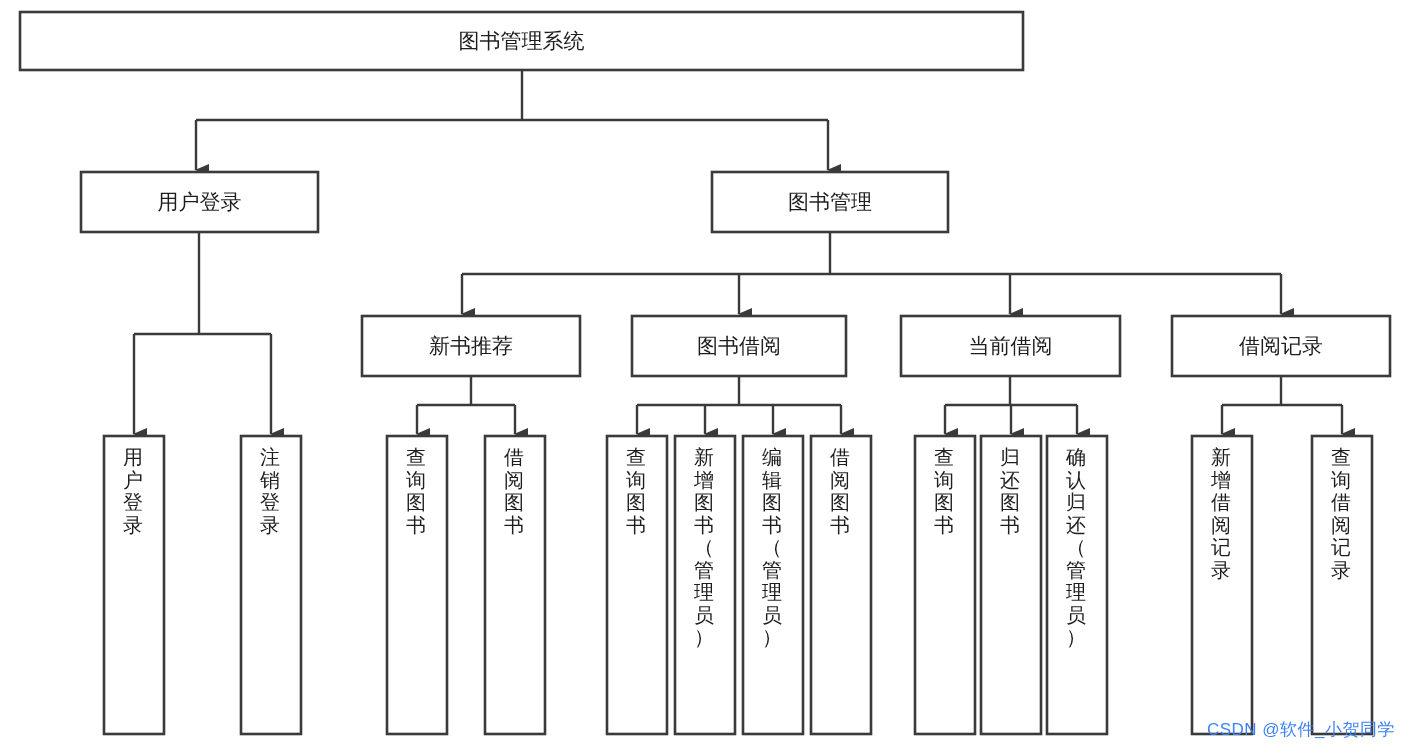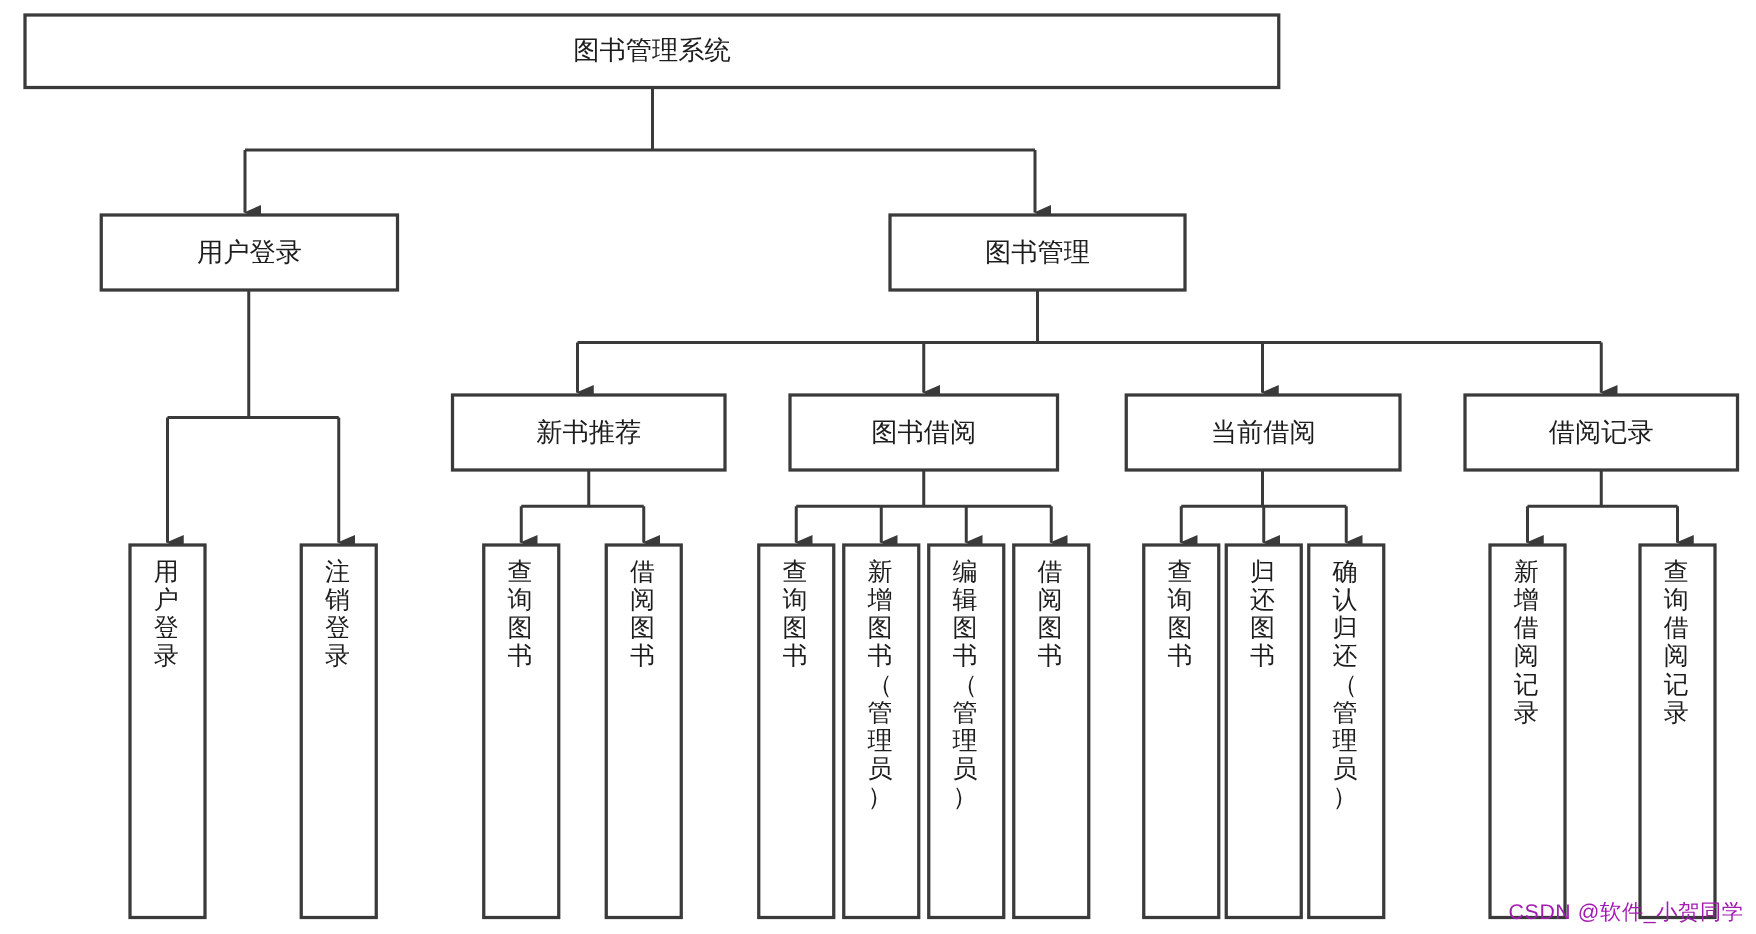--- a/index.html
+++ b/index.html
@@ -55,21 +55,21 @@
     text-orientation: upright;
     letter-spacing: 2px;
     text-anchor: middle;
   }
   .watermark {
     position: absolute;
     right: 10px;
     bottom: 6px;
     font-family: "Liberation Sans", "DejaVu Sans", sans-serif;
     font-size: 17px;
-    color: #a21caf;
+    color: #3b82f6;
     letter-spacing: 0.5px;
     white-space: nowrap;
     pointer-events: none;
     margin-left: 40px;
   }
 </style>
 </head>
 <body>
 
 <div id="diagram-root">

